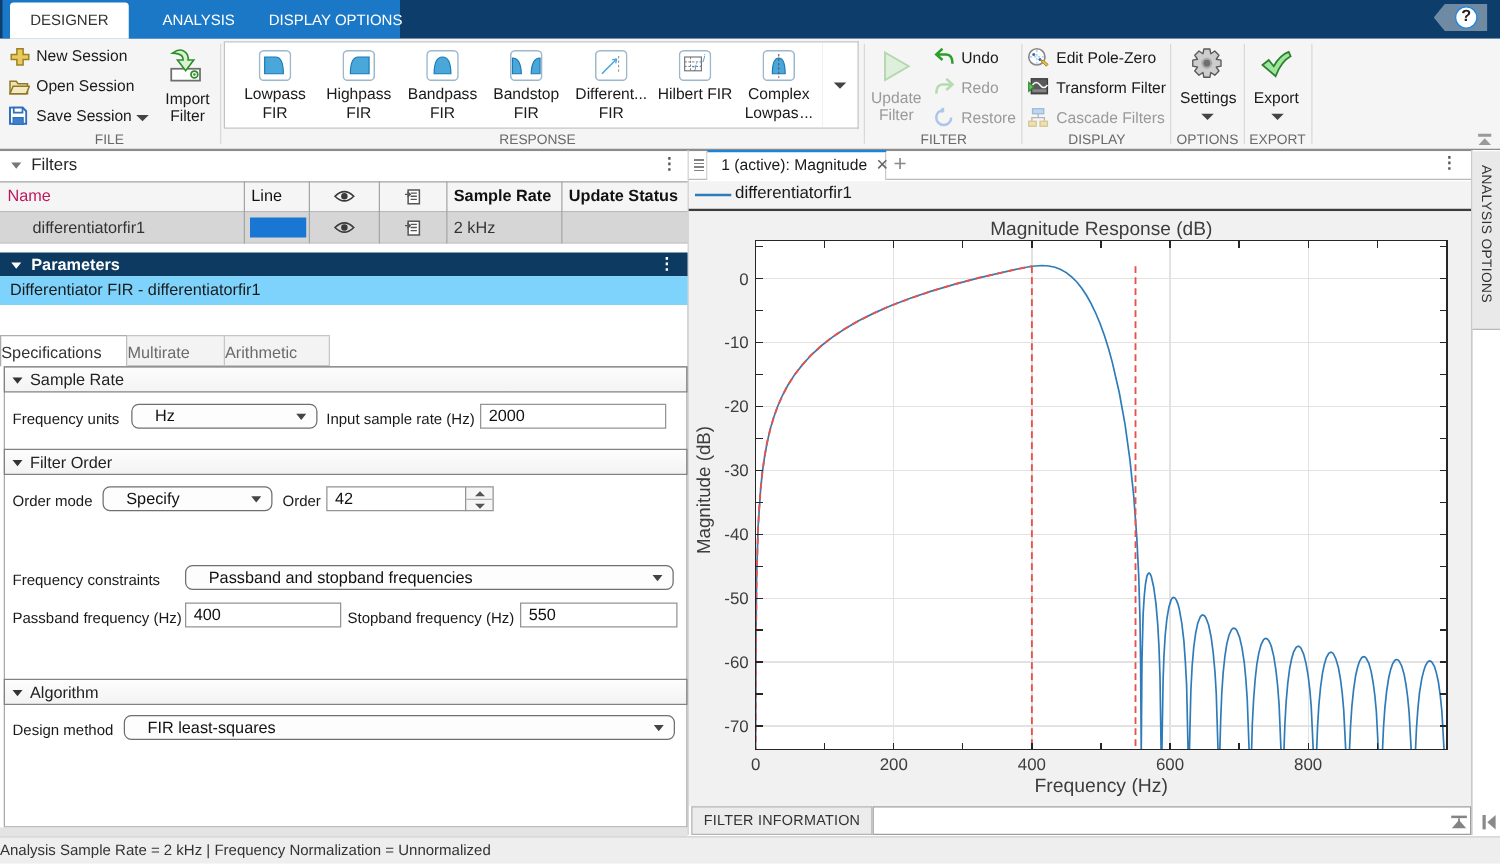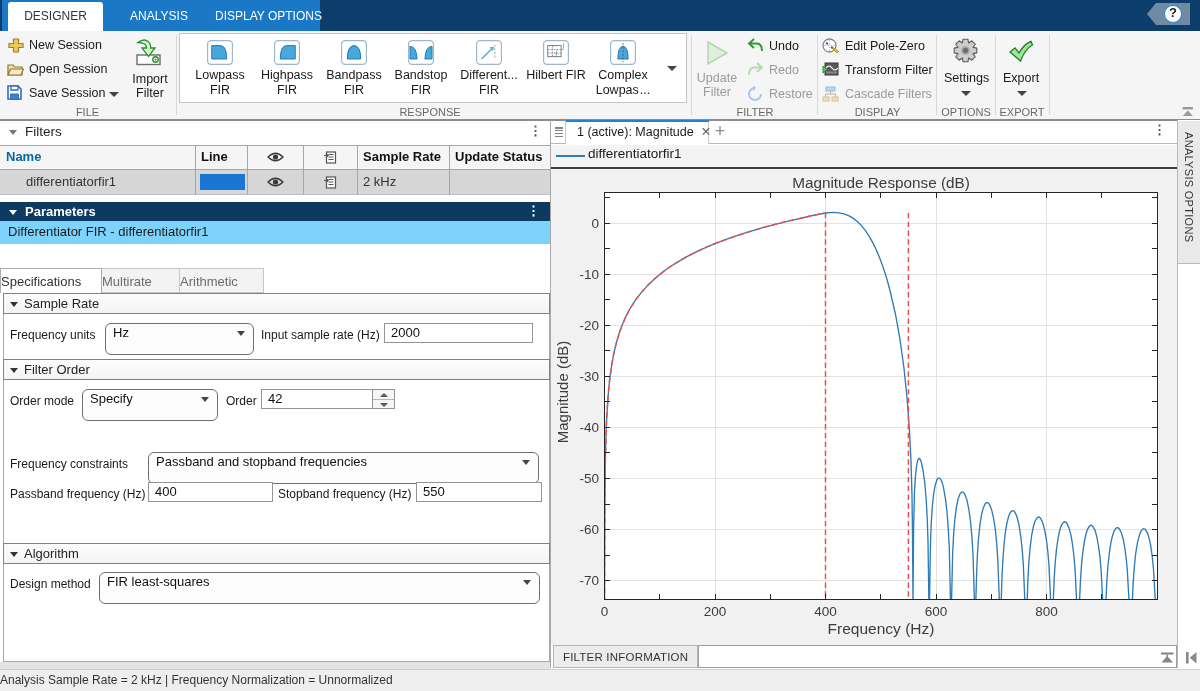--- a/index.html
+++ b/index.html
@@ -35,21 +35,21 @@
 
 #parambar{left:0;top:201.5px;width:550px;height:19.5px;background:#0d3a61;color:#fff}
 #descrow{left:0;top:221px;width:550px;height:22.5px;background:#7dd3fc;line-height:22.5px;padding-left:8px;font-size:13px}
 .ptab{position:absolute;top:268px;height:25px;line-height:25px;font-size:13px}
 
 #specpanel{left:3px;top:293px;width:547px;height:369px;border:1px solid #a9a9a9;background:#fff}
 .shead{position:absolute;left:-1px;width:547px;height:21px;background:linear-gradient(#fdfdfd,#f3f3f3);border:1px solid #828282;line-height:19px;font-size:13px;color:#222;padding-left:20px}
 .arrow-d{position:absolute;left:6px;top:8px;width:0;height:0;border-left:4.5px solid transparent;border-right:4.5px solid transparent;border-top:5.5px solid #333}
 .arrow-r{position:absolute;left:8px;top:6px;width:0;height:0;border-top:4.5px solid transparent;border-bottom:4.5px solid transparent;border-left:5.5px solid #333}
 .lbl{position:absolute;font-size:12px;color:#1a1a1a;white-space:nowrap}
-.dd{position:absolute;height:32px;background:#fdfdfd;border:1.4px solid #6f6f6f;border-radius:6px;font-size:13px;line-height:18px;padding-left:7px;color:#111}
+.dd{position:absolute;height:20px;background:#fdfdfd;border:1.4px solid #6f6f6f;border-radius:6px;font-size:13px;line-height:18px;padding-left:18px;color:#111}
 .dd:after{content:"";position:absolute;right:8px;top:7px;border-left:4.5px solid transparent;border-right:4.5px solid transparent;border-top:5px solid #444}
 .inp{position:absolute;height:20px;background:#fff;border:1px solid #949494;font-size:13px;line-height:18px;padding-left:6px;color:#111}
 
 #rtabstrip{left:551px;top:121px;width:626px;height:23px;background:#fff;border-bottom:1px solid #b9b9b9}
 #legrow{left:551px;top:144.5px;width:626px;height:22.5px;background:#f3f3f3}
 #figline{left:551px;top:167px;width:626px;height:1.5px;background:#3c3c3c}
 #figarea{left:551px;top:168.5px;width:626px;height:476px;background:#f1f1f1}
 #fibar{left:551px;top:644.5px;width:626px;height:24px;background:#fff}
 #fitab{position:absolute;left:2px;top:0;width:145px;height:23.5px;background:#ececec;border:1px solid #b5b5b5;font-size:11.5px;color:#333;line-height:23px;padding-left:9px;letter-spacing:.2px}
 
@@ -226,22 +226,22 @@
 </div>
 
 <div class="abs" style="left:0;top:145px;width:550px;height:58px">
 <div style="position:absolute;left:0;top:0;width:550px;height:25px;background:#f5f5f5;border-top:1px solid #a6a6a6;border-bottom:1px solid #a6a6a6"></div>
 <div style="position:absolute;left:0;top:25px;width:550px;height:25px;background:#d6d6d6;border-bottom:1px solid #c0c0c0"></div>
 <div style="position:absolute;left:195px;top:0;width:1px;height:50px;background:#a6a6a6"></div>
 <div style="position:absolute;left:247px;top:0;width:1px;height:50px;background:#a6a6a6"></div>
 <div style="position:absolute;left:303px;top:0;width:1px;height:50px;background:#a6a6a6"></div>
 <div style="position:absolute;left:357px;top:0;width:1px;height:50px;background:#a6a6a6"></div>
 <div style="position:absolute;left:449px;top:0;width:1px;height:50px;background:#a6a6a6"></div>
-<div style="position:absolute;left:6px;top:4px;font-weight:bold;color:#0369a1">Name</div>
-<div style="position:absolute;left:201px;top:4px;font-weight:bold;color:#111">Line</div>
+<div style="position:absolute;left:6px;top:4px;font-weight:normal;color:#be185d">Name</div>
+<div style="position:absolute;left:201px;top:4px;font-weight:normal;color:#111">Line</div>
 <div style="position:absolute;left:267px;top:6px"><svg width="17" height="12" viewBox="0 0 17 12">
         <path d="M1 6 Q8.5 -1.5 16 6 Q8.5 13.5 1 6Z" fill="none" stroke="#3a3a3a" stroke-width="1.3"></path>
         <circle cx="8.5" cy="6" r="2.6" fill="#3a3a3a"></circle>
       </svg></div>
 <div style="position:absolute;left:323px;top:6px"><svg width="14" height="13" viewBox="0 0 14 13">
         <rect x="3.5" y="1" width="9" height="11" fill="#fff" stroke="#555" stroke-width="1.2"></rect>
         <path d="M5.5 3.5h5M5.5 6h5M5.5 8.5h5" stroke="#555" stroke-width="1.1"></path>
         <path d="M1 4.5h4M3 2.5l2.2 2-2.2 2" fill="none" stroke="#555" stroke-width="1.1"></path>
       </svg></div>
 <div style="position:absolute;left:363px;top:4px;font-weight:bold;color:#111">Sample Rate</div>

